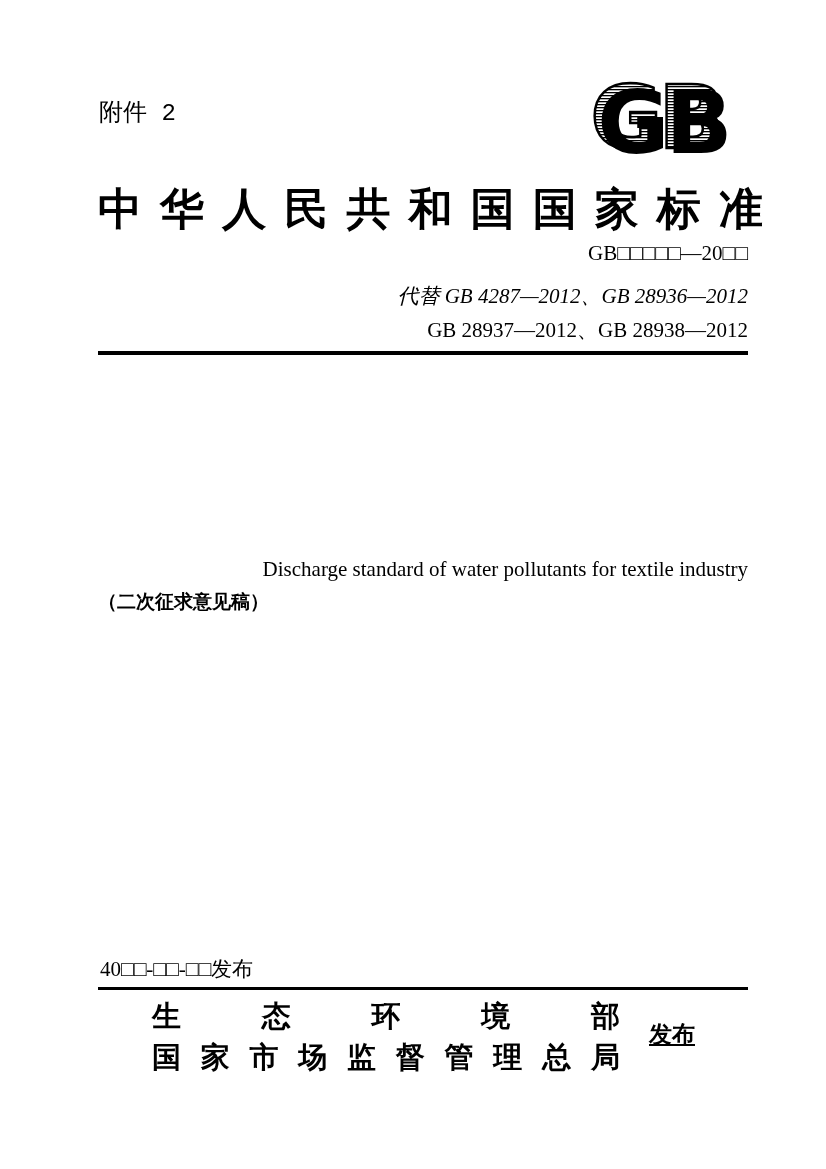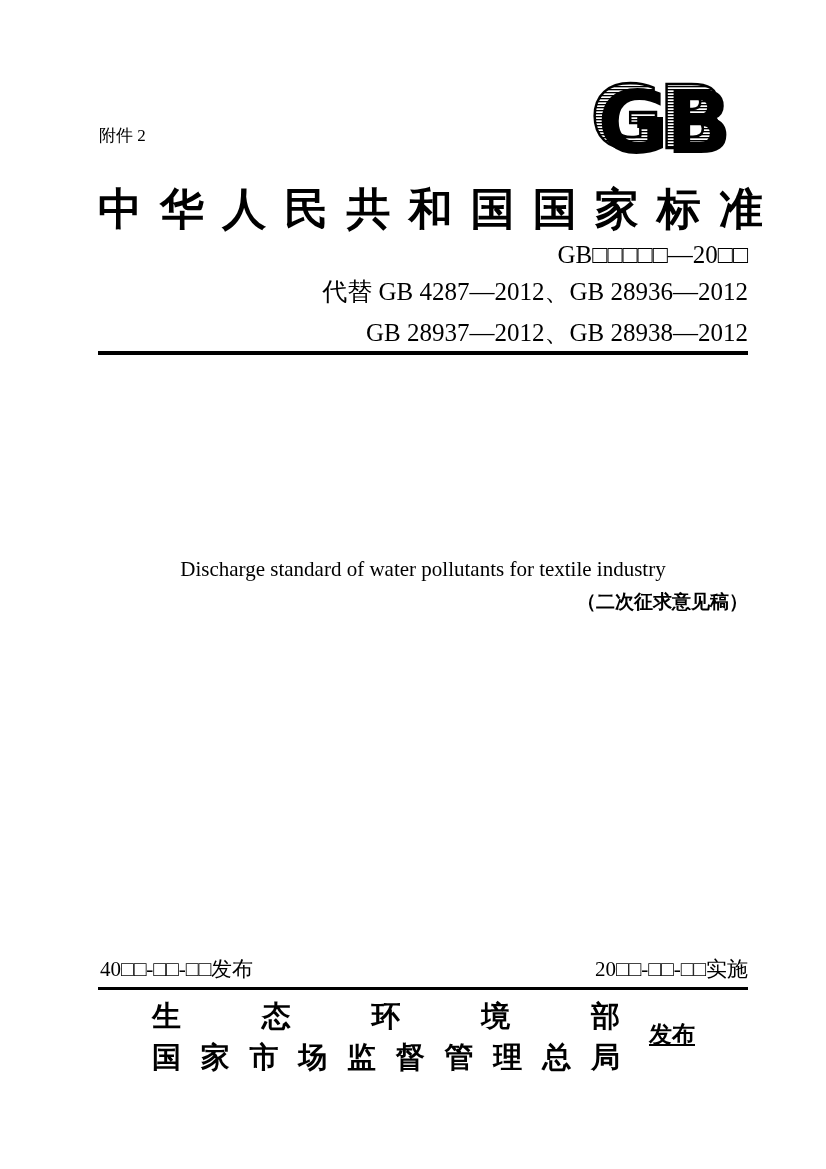--- a/index.html
+++ b/index.html
@@ -11,69 +11,68 @@
     margin: 0 auto;
     background: #ffffff;
     color: #000000;
     font-family: "Liberation Serif", "DejaVu Serif", serif;
     overflow: hidden;
   }
   .abs { position: absolute; }
 
   .attachment-label {
     left: 99px; top: 96px;
-    font-family: Liberation Serif, serif;
-    font-size: 17px;
+    font-family: Liberation Mono, monospace;
+    font-size: 24px;
     white-space: nowrap;
-    margin-top: 28px;
   }
 
   .gb-logo { left: 583px; top: 74px; width: 158px; height: 86px; }
 
   .justify-chars { display: flex; justify-content: space-between; }
   .justify-chars span { display: block; }
 
   .national-standard-title {
     left: 98px; top: 186px; width: 665px;
     font-family: "Liberation Serif", "DejaVu Serif", serif;
     font-weight: bold;
     font-size: 44px;
     line-height: 48px;
   }
 
   .code-line {
     right: 78px;
-    font-size: 25px;
+    font-size: 21px;
     white-space: nowrap;
     text-align: right;
   }
   .standard-code   { top: 241px; }
-  .supersedes-1    { top: 275px; }
+  .supersedes-1    { top: 282px; font-style: italic; }
   .supersedes-2    { top: 316px; }
 
   .rule { background: #000000; }
   .top-rule    { left: 98px; top: 351px; width: 650px; height: 4px; }
   .bottom-rule { left: 98px; top: 987px; width: 650px; height: 3px; }
 
   .title-cn {
     left: 98px; top: 508px; width: 650px;
     text-align: center;
     font-family: "Liberation Sans", "DejaVu Sans", sans-serif;
     font-weight: bold;
     font-size: 31px;
     letter-spacing: 1px;
   }
   .title-en {
     left: 98px; top: 557px; width: 650px;
-    text-align: center;
+    text-align: right;
     font-size: 21px;
   }
   .draft-note {
     left: 98px; top: 589px; width: 650px;
-    text-align: right;
+    text-align: left;
     font-family: "Liberation Sans", "DejaVu Sans", sans-serif;
     font-weight: bold;
     font-size: 19px;
   }
 
   .date-line { top: 955px; font-size: 21px; white-space: nowrap; }
   .issue-date { left: 100px; }
   .implementation-date { right: 78px; }
 
   .publisher {
@@ -139,21 +138,20 @@
 
   <div class="abs rule top-rule"></div>
 
 
   <div class="abs title-en">Discharge standard of water pollutants for textile industry</div>
 
   <div class="abs draft-note">（二次征求意见稿）</div>
 
   <div class="abs date-line issue-date">40□□-□□-□□发布</div>
 
-  <div class="abs date-line implementation-date">20□□-□□-□□实施</div>
 
   <div class="abs rule bottom-rule"></div>
 
   <div class="abs publisher publisher-1 justify-chars">
       <span>生</span>
       <span>态</span>
       <span>环</span>
       <span>境</span>
       <span>部</span>
     </div>

